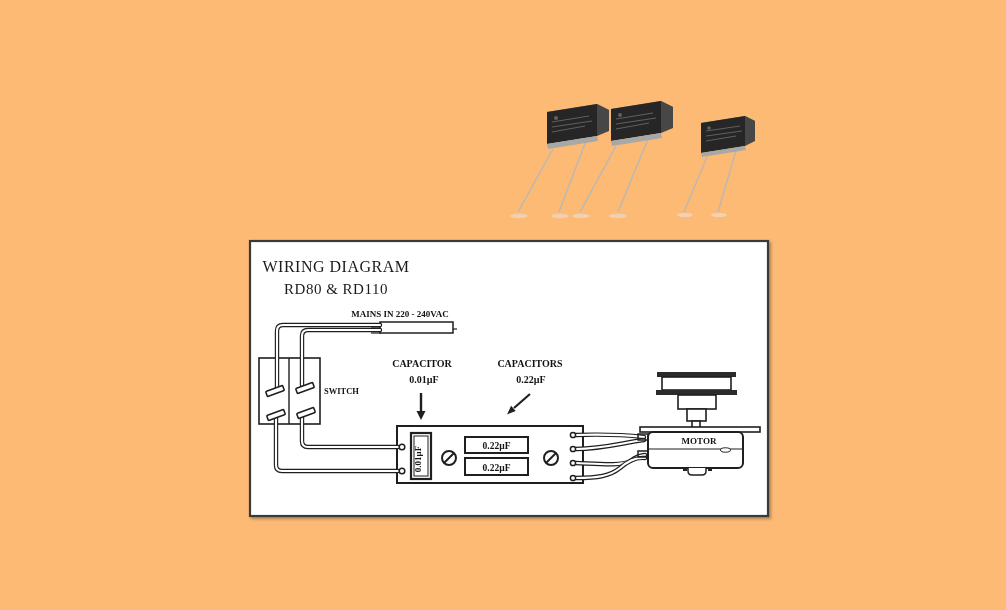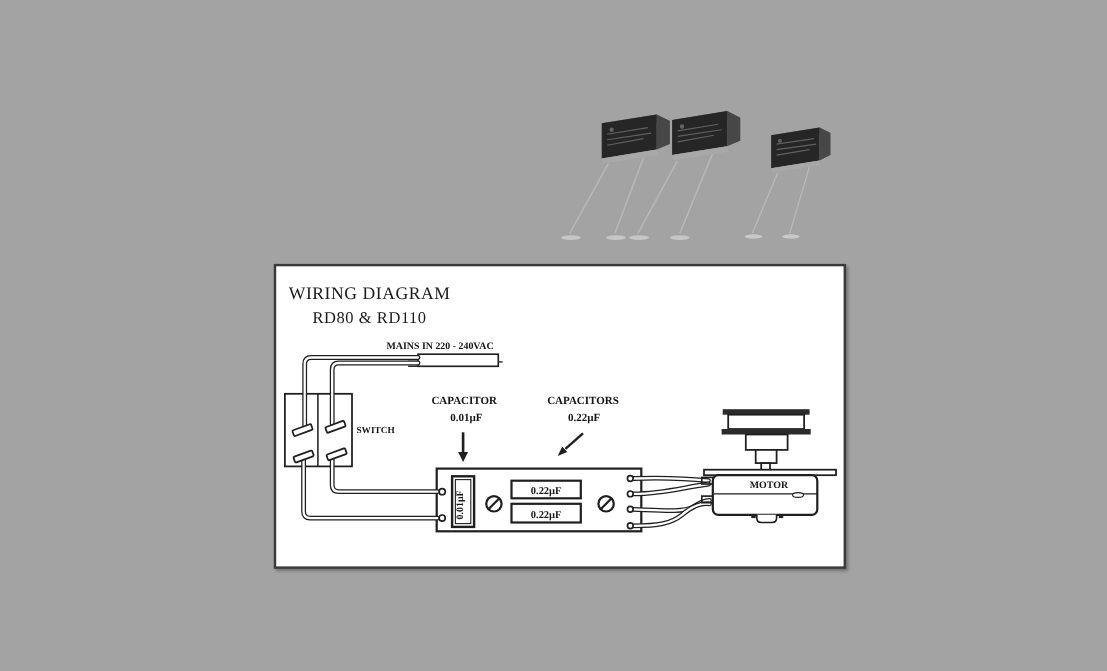--- a/index.html
+++ b/index.html
@@ -1,16 +1,16 @@
 <!DOCTYPE html>
 <html><head>
 <meta charset="utf-8">
 <style>
   html,body{margin:0;padding:0;background:#ffffff;}
-  .canvas{position:relative;width:1006px;height:610px;background:#a3a3a3;overflow:hidden;}
+  .canvas{position:relative;width:1006px;height:610px;background:#fdba74;overflow:hidden;}
   svg{position:absolute;left:0;top:0;}
   .t-title{font-family:"Liberation Serif",serif;font-weight:500;fill:#1a1a1a;letter-spacing:.5px;}
   .t-label{font-family:"Liberation Serif",serif;font-weight:bold;fill:#141414;}
   .ln{stroke:#1f1f1f;fill:none;}
   .fillw{fill:#ffffff;stroke:#1f1f1f;}
   .wire-out{fill:none;stroke:#1f1f1f;stroke-width:4.4;stroke-linecap:round;}
   .wire-in{fill:none;stroke:#ffffff;stroke-width:2.1;stroke-linecap:round;}
   .blade{fill:#ffffff;stroke:#1f1f1f;stroke-width:1.6;}
   .term{fill:#ffffff;stroke:#1f1f1f;stroke-width:1.5;}
   .mark{stroke:#909090;stroke-width:1;opacity:.55;fill:none;}

